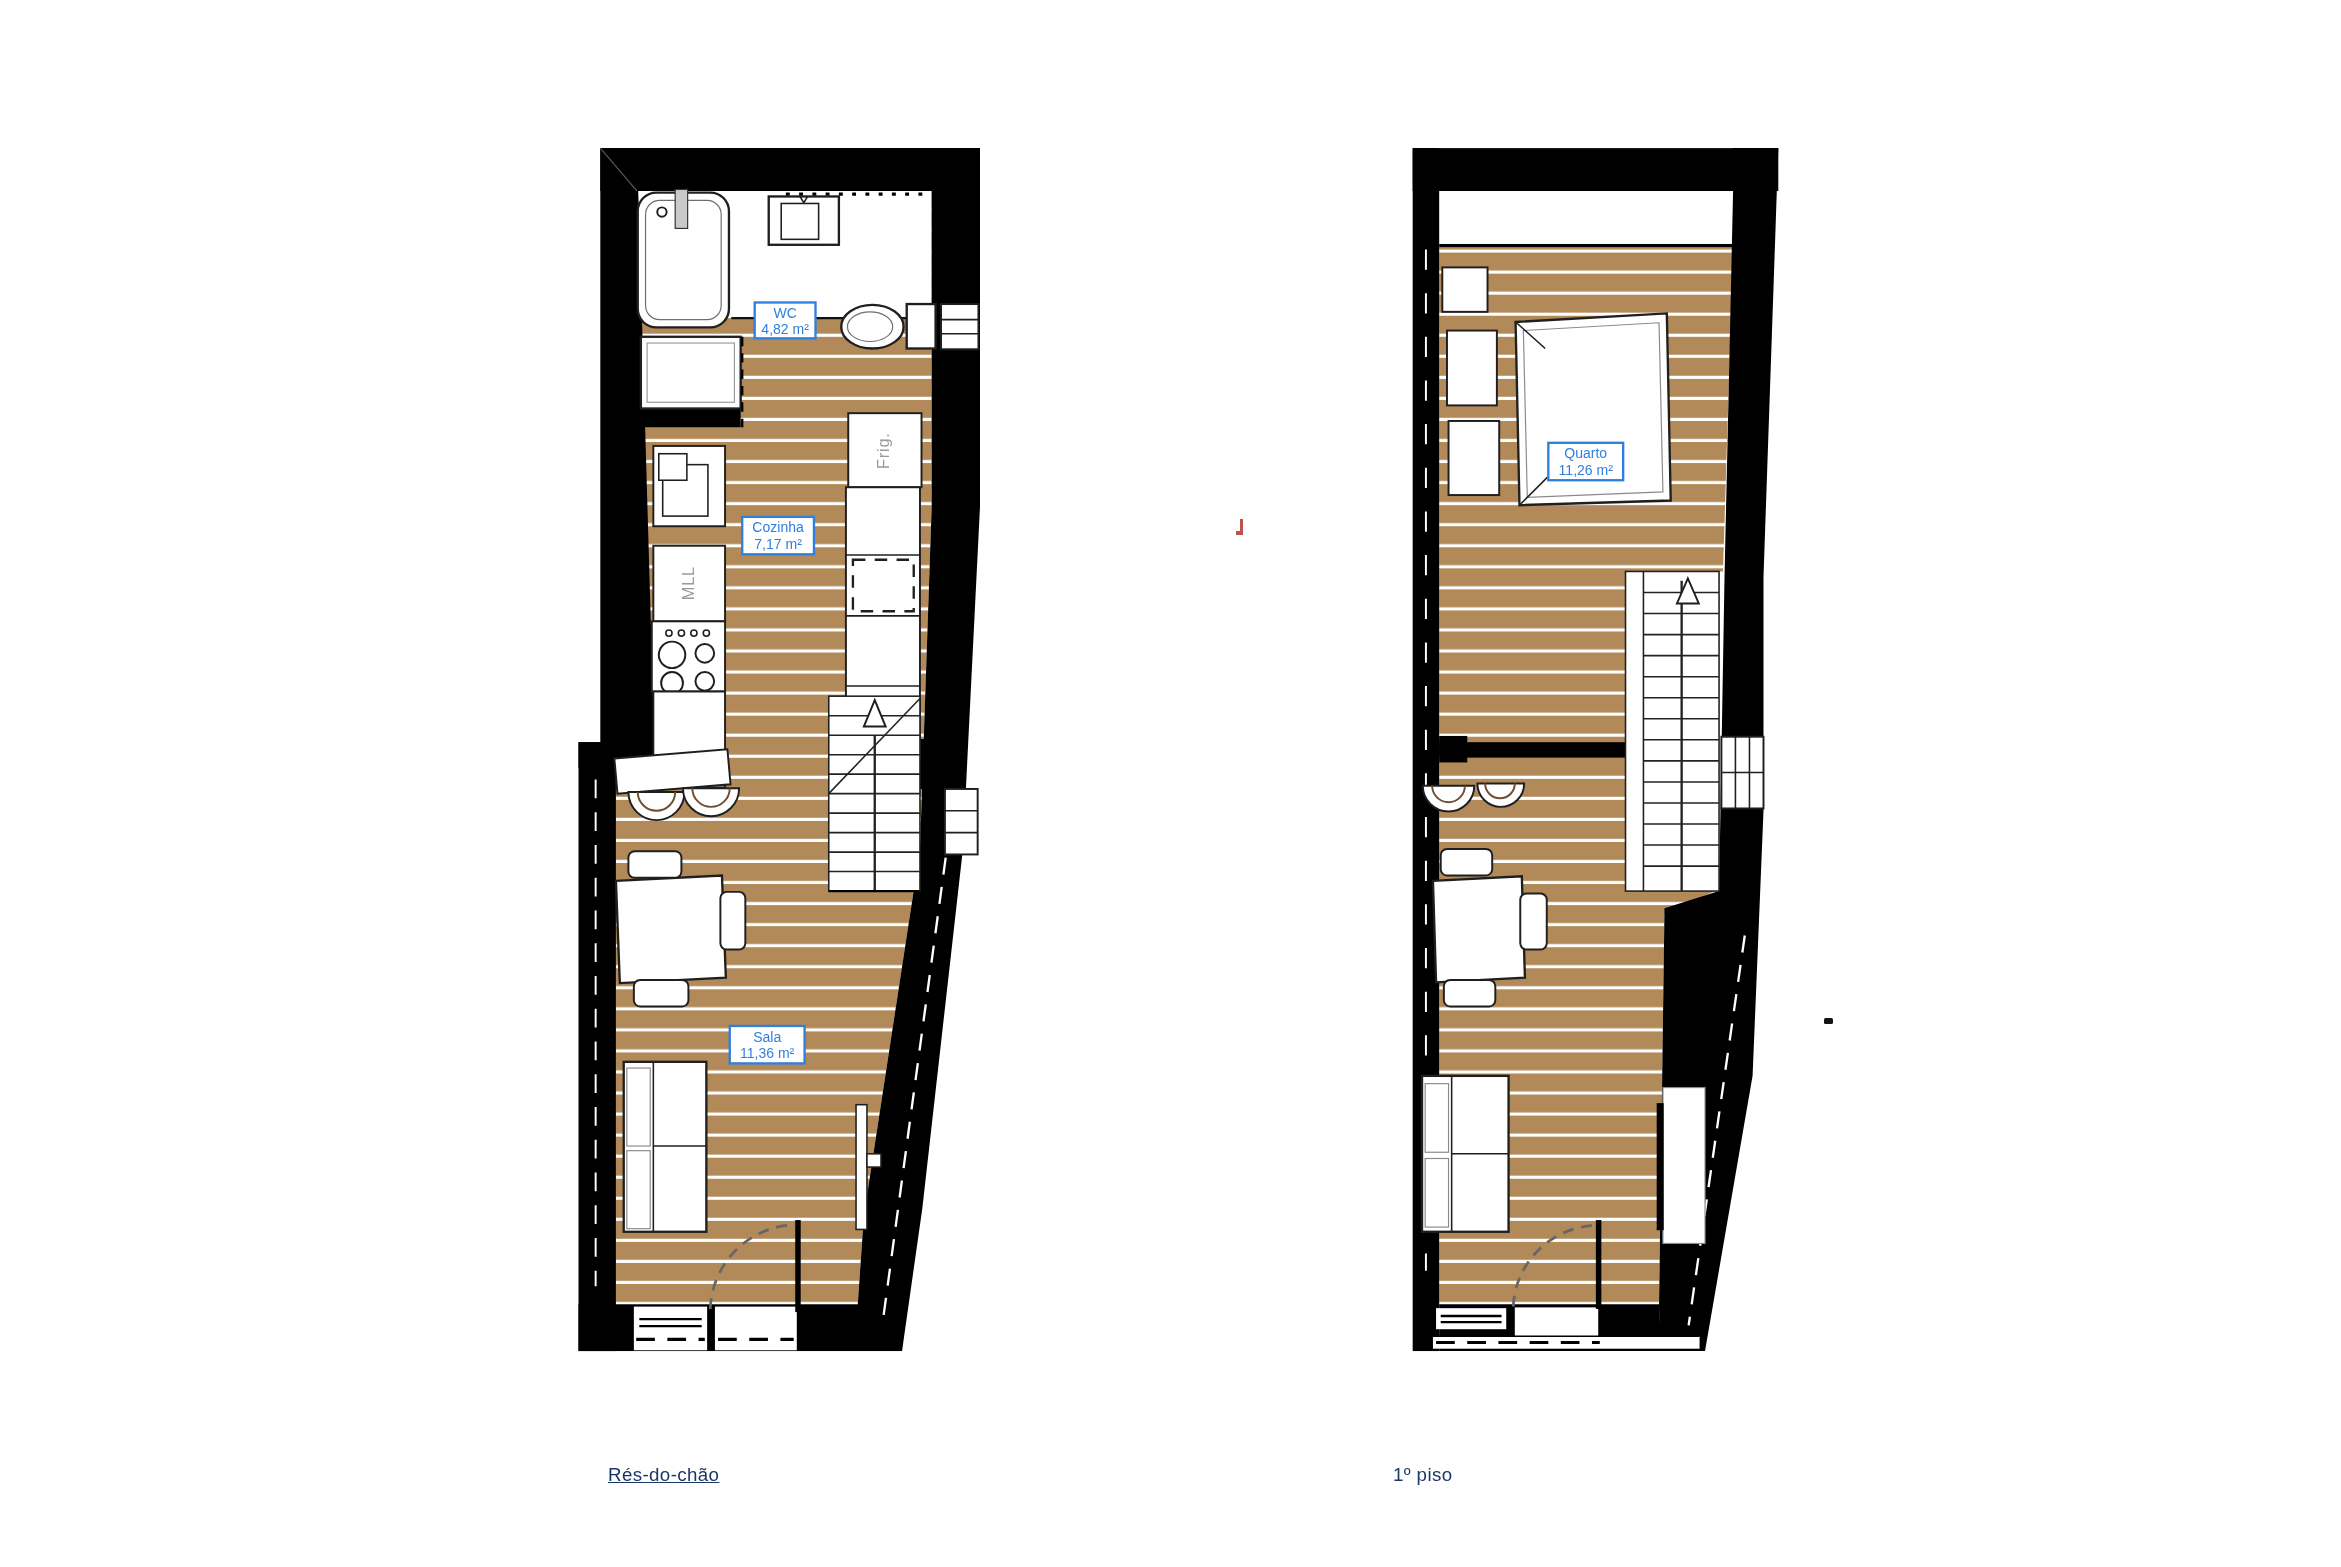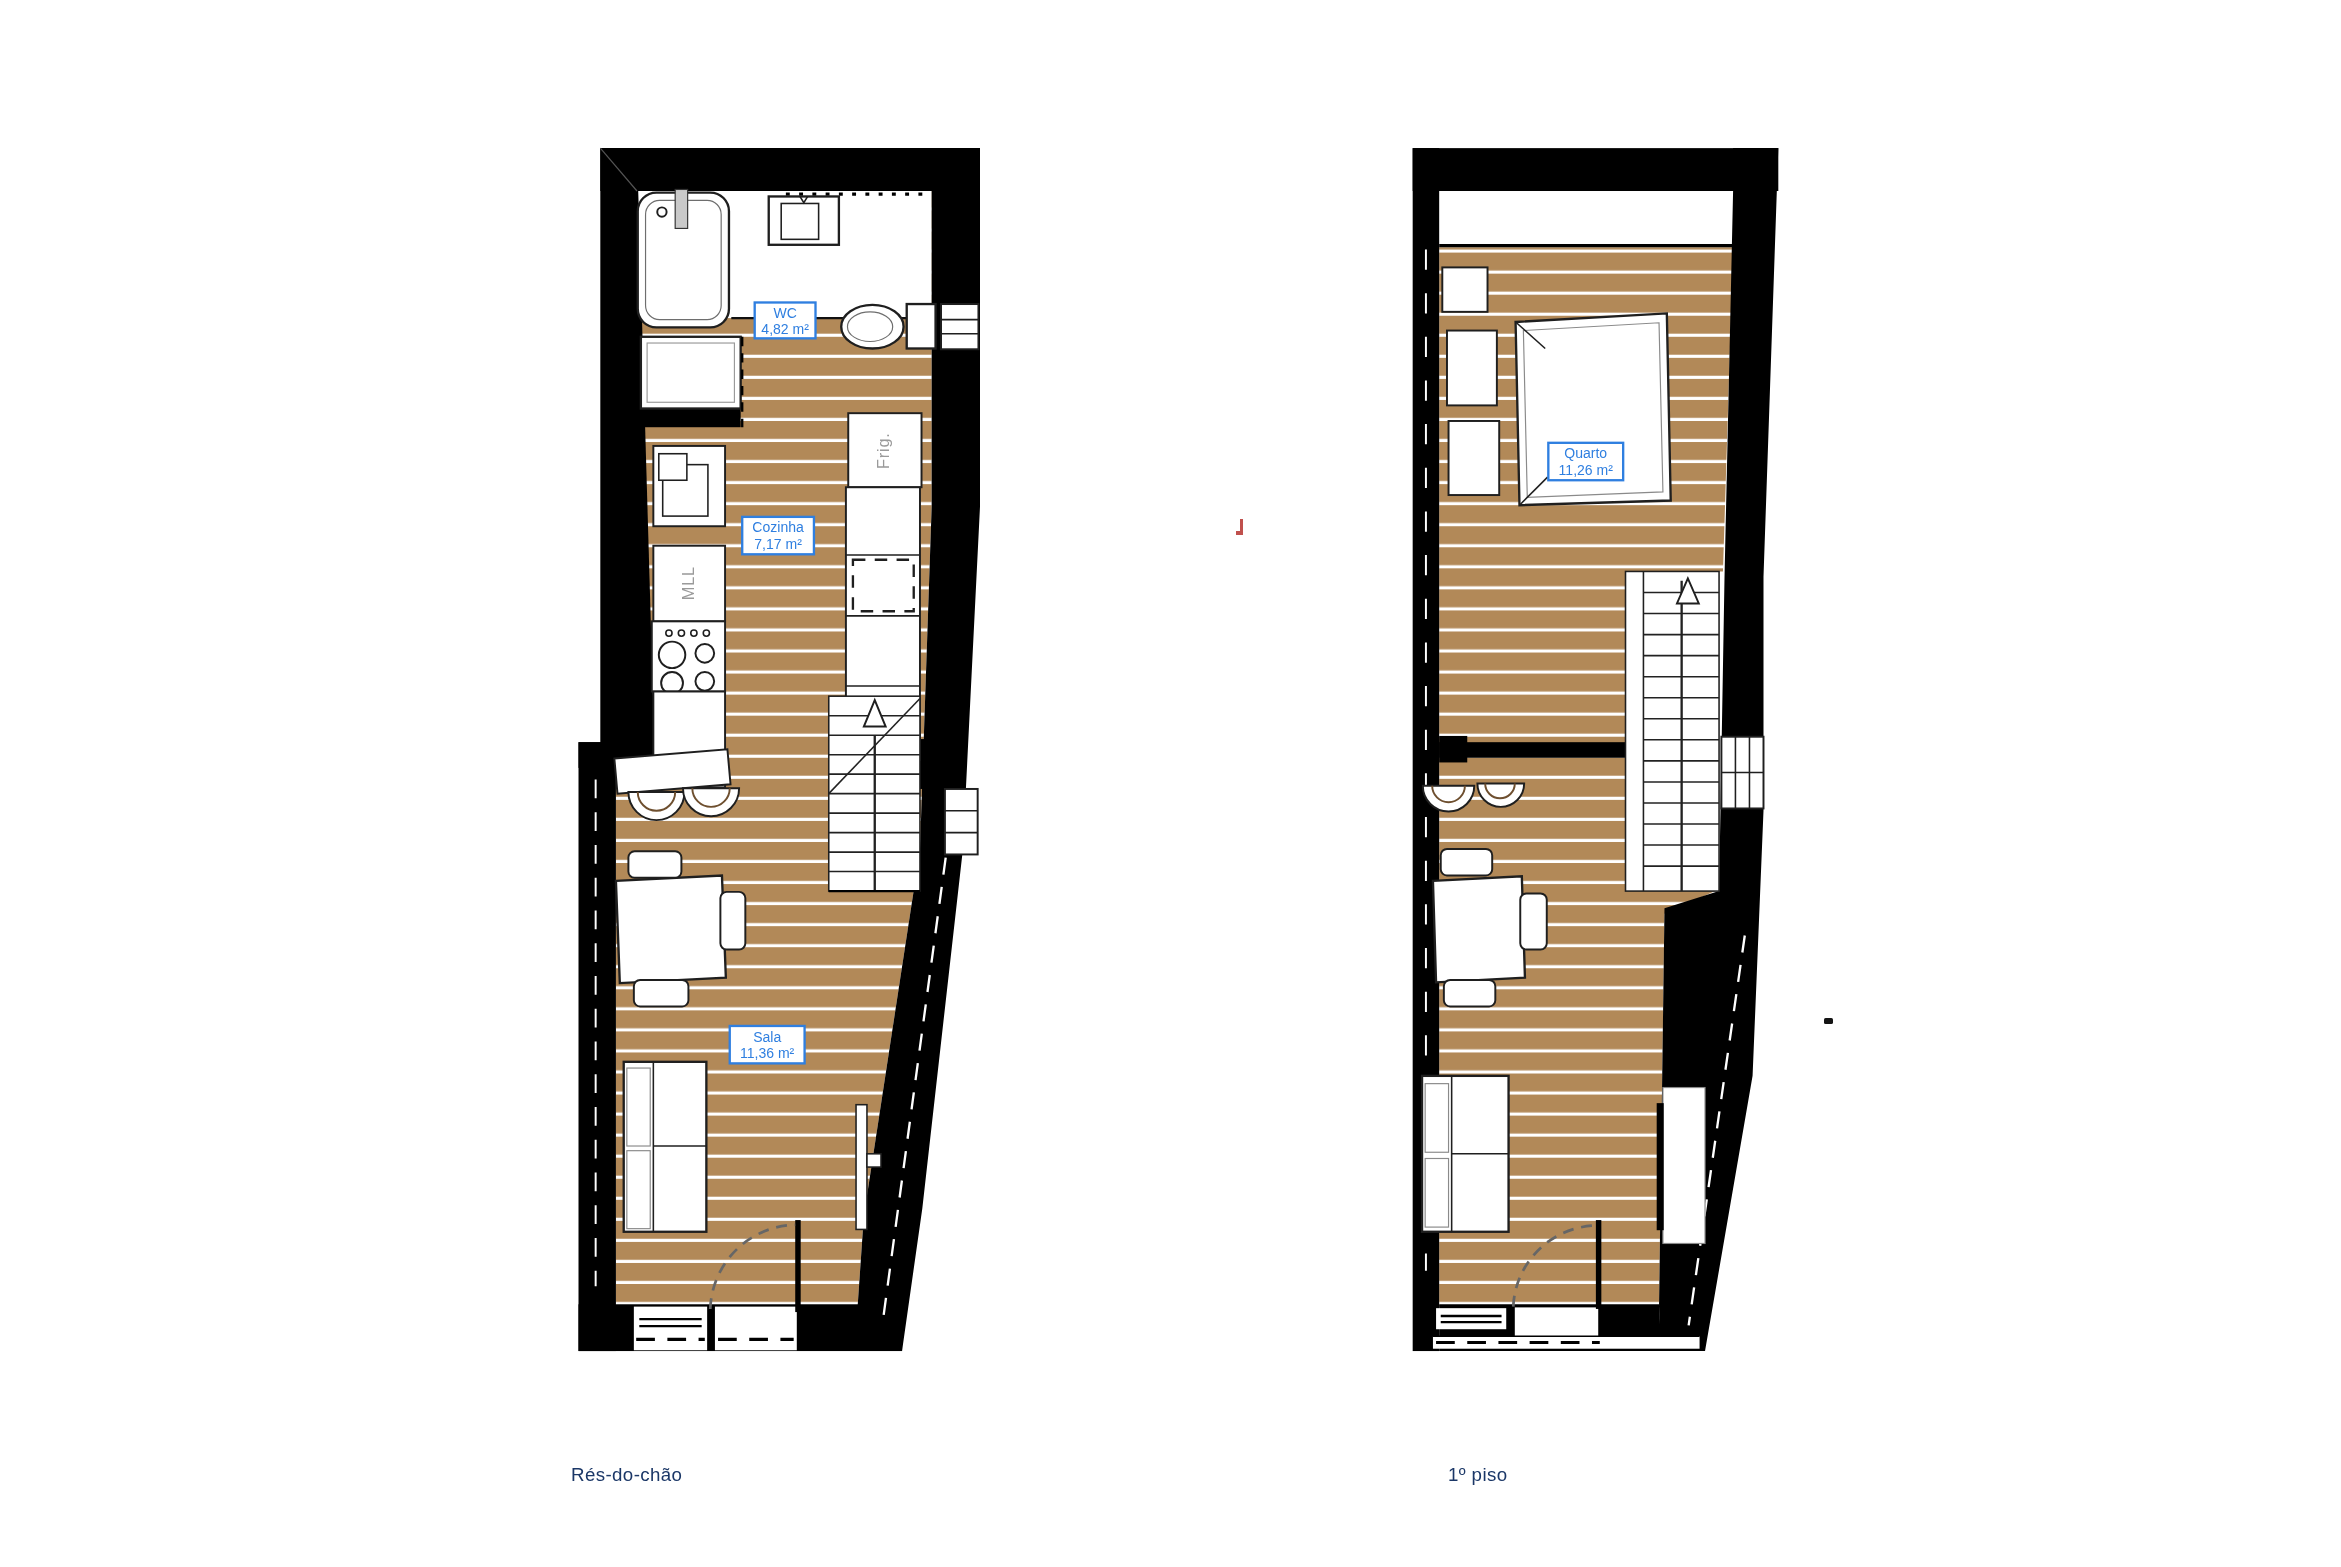--- a/index.html
+++ b/index.html
@@ -1,21 +1,21 @@
 <!DOCTYPE html>
 <html style="font-size:12.5px"><head>
 <meta charset="utf-8">
 <style>
   html,body{margin:0;padding:0;background:#ffffff;width:2342px;height:1567px;overflow:hidden;
             font-family:"Liberation Sans",sans-serif;}
   .stage{position:relative;width:2342px;height:1567px;background:#ffffff;}
   svg{position:absolute;left:0;top:0;}
   .caption{position:absolute;font-size:18.7px;letter-spacing:0.4px;color:#1b3767;font-weight:400;}
-  .caption-ground{left:571px;top:1464px;}
-  .caption-first{left:1448px;top:1464px;}
+  .caption-ground{left:608px;top:1464px;text-decoration:underline;}
+  .caption-first{left:1393px;top:1464px;}
   .stray-red{position:absolute;left:1236px;top:519px;width:7px;height:15.6px;}
   .stray-red .v{position:absolute;right:0;top:0;width:3.1px;height:12.5px;background:#c0504d;}
   .stray-red .h{position:absolute;left:0;bottom:0;width:7px;height:3.9px;background:#c0504d;}
   .stray-black{position:absolute;left:1824px;top:1018px;width:8.6px;height:5.5px;background:#141414;border-radius:1.6px;}
   text{font-family:"Liberation Sans",sans-serif;}
   .room-name,.room-area{fill:#2f7fe0;font-size:18px;}
   .appliance{fill:#9a9a9a;font-size:21px;letter-spacing:1px;}
 </style>
 </head>
 <body>

